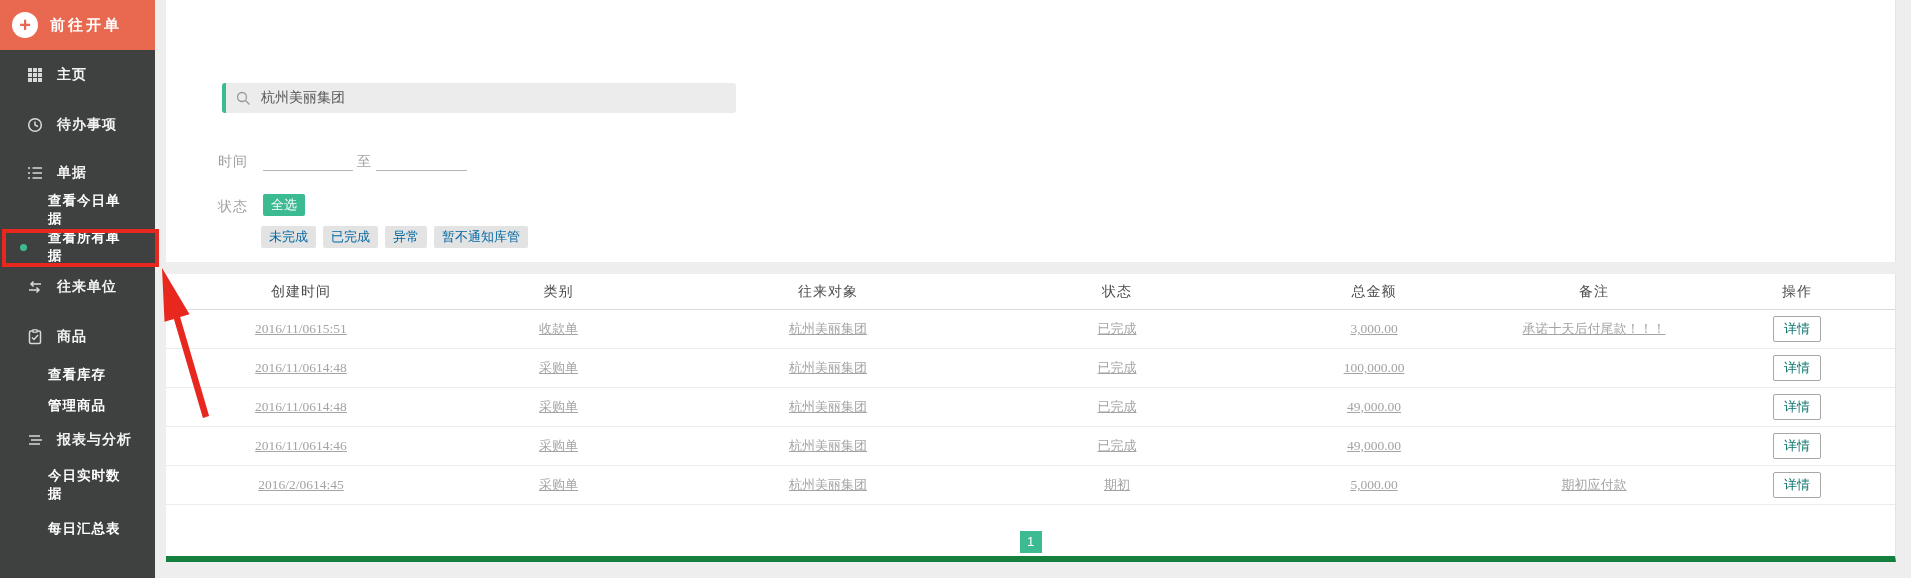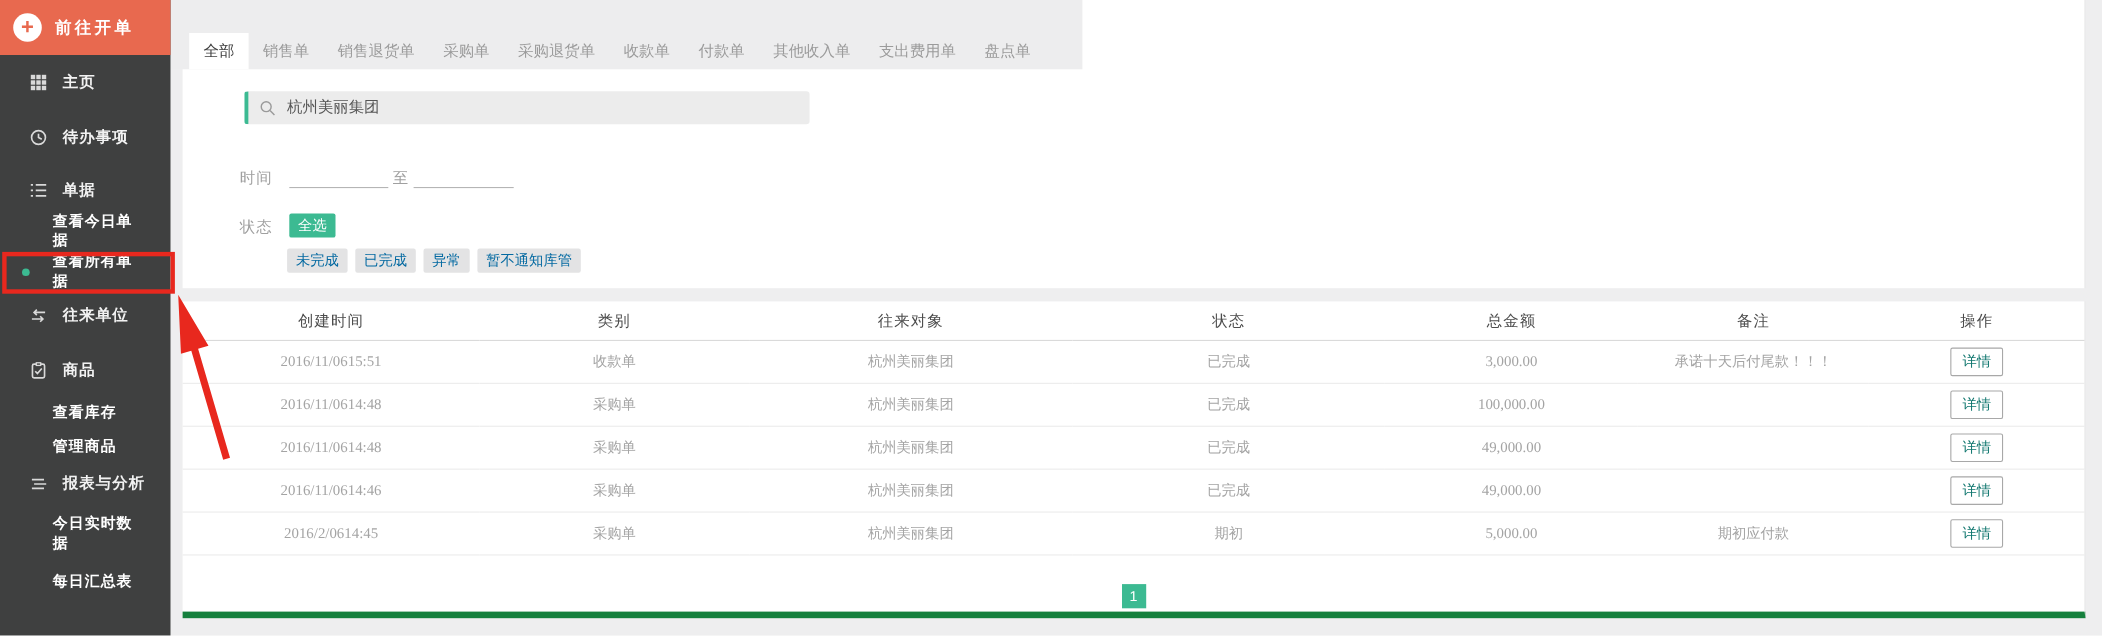--- a/index.html
+++ b/index.html
@@ -31,21 +31,21 @@
   .searchbox input{border:none;background:transparent;outline:none;font-size:14px;color:#555;font-family:"Liberation Sans",sans-serif;width:440px;}
   .flabel{position:absolute;font-size:14px;color:#a0a0a0;letter-spacing:1px;}
   .uline{position:absolute;height:16px;border:none;border-bottom:1px solid #b5b5b5;background:transparent;outline:none;width:86px;}
   .btn-green{position:absolute;left:97px;top:194px;height:22px;padding:0 8px;background:#3cba92;color:#fff;font-size:13px;border:none;border-radius:2px;line-height:22px;cursor:pointer;font-family:"Liberation Sans",sans-serif;}
   .status-row{position:absolute;left:95px;top:226px;display:flex;gap:7px;}
   .btn-gray{height:22px;padding:0 8px;background:#e3e3e4;color:#0369a1;font-size:13px;border:none;border-radius:2px;line-height:22px;cursor:pointer;white-space:nowrap;font-family:"Liberation Sans",sans-serif;}
 
   
   table{position:absolute;left:0;top:274px;width:1729px;border-collapse:collapse;table-layout:fixed;}
   th{height:33px;font-size:14px;font-weight:400;color:#4c4c4c;text-align:center;border-bottom:1px solid #dadada;letter-spacing:1px;}
-  td{height:36px;font-size:13px;color:#a4a4a4;text-align:center;border-bottom:1px solid #ececec;}
+  td{height:36px;font-size:13px;color:#a4a4a4;text-align:center;border-bottom:1px solid #ececec;text-decoration:underline;}
   td.num{font-family:"Liberation Serif",serif;font-size:13.5px;}
   .detail-btn{display:inline-block;padding:3px 10px;border:1px solid #a8a8a8;border-radius:2px;background:#fff;color:#0f766e;font-size:13px;cursor:pointer;font-family:"Liberation Sans",sans-serif;}
   .pager{position:absolute;left:0;top:531px;width:1729px;text-align:center;}
   .page-num{display:inline-block;width:22px;height:22px;line-height:22px;background:#3cba92;color:#fff;font-size:13px;cursor:pointer;}
 
   
   #arrow{position:absolute;left:0;top:0;z-index:30;pointer-events:none;}
 </style>
 </head>
 <body>
@@ -246,34 +246,20 @@
           <td><span class="detail-btn">详情</span></td>
         </tr>
       </tbody>
     </table>
 
     <div class="pager">
       <span class="page-num">1</span>
     </div>
   </div>
 
-  <div id="tabband">
-    <div class="tabs">
-      <span class="tab active">全部</span>
-      <span class="tab">销售单</span>
-      <span class="tab">销售退货单</span>
-      <span class="tab">采购单</span>
-      <span class="tab">采购退货单</span>
-      <span class="tab">收款单</span>
-      <span class="tab">付款单</span>
-      <span class="tab">其他收入单</span>
-      <span class="tab">支出费用单</span>
-      <span class="tab">盘点单</span>
-    </div>
-  </div>
 
   <div id="divider"></div>
 
   <div class="red-box"></div>
   <svg id="arrow" width="1911" height="578" viewBox="0 0 1911 578">
     <polygon points="162,268 189.5,314.3 180.1,317.1 209.1,416.1 202.9,417.9 173.9,318.9 164.5,321.7" fill="#e8281e"></polygon>
   </svg>
 
 </div>
 

